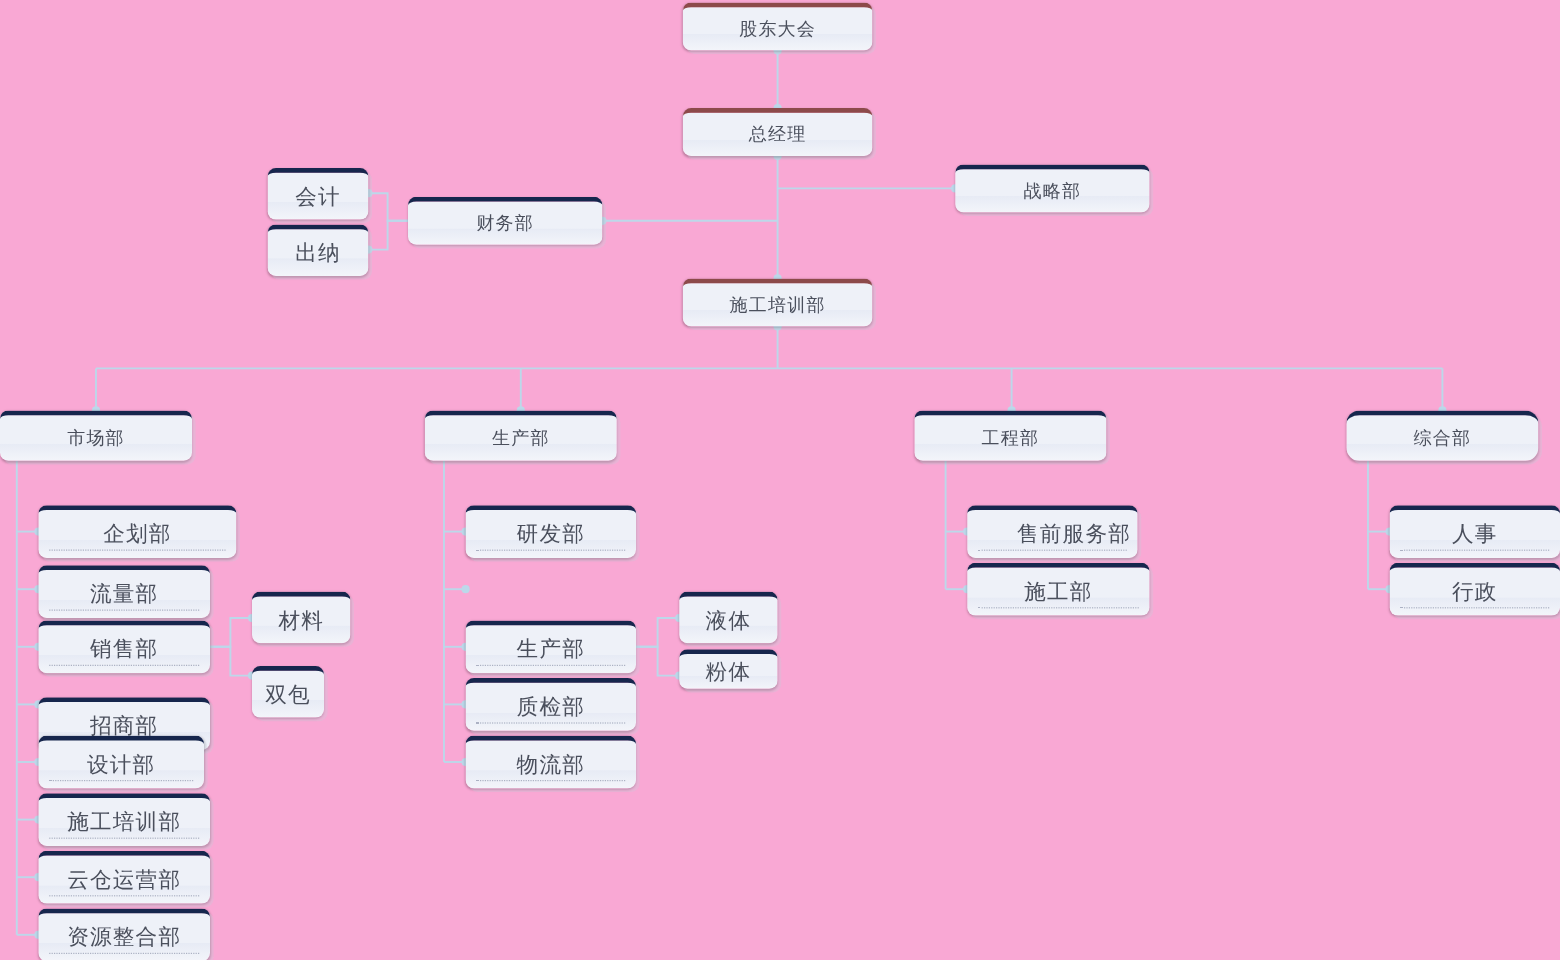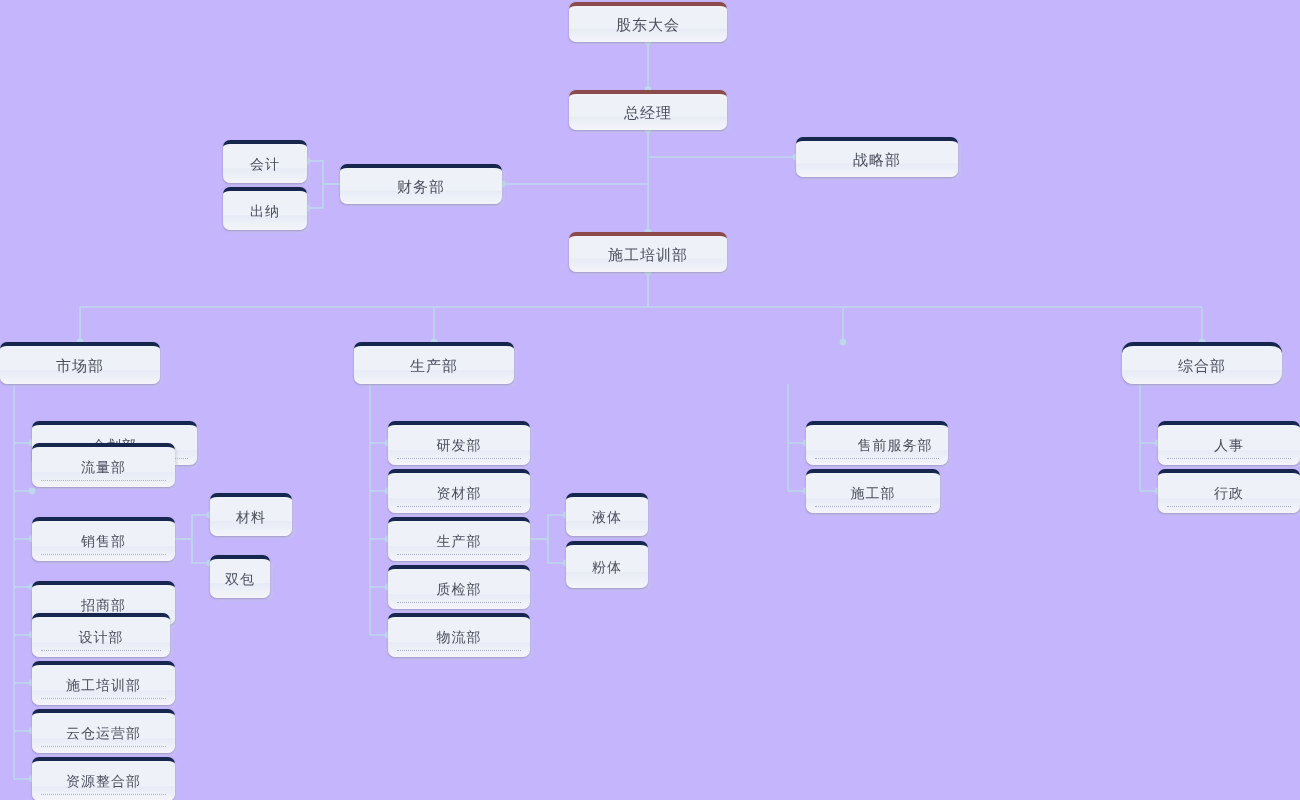--- a/index.html
+++ b/index.html
@@ -1,20 +1,20 @@
 <!DOCTYPE html>
 <html><head>
 <meta charset="utf-8">
 <style>
   html,body{margin:0;padding:0;background:#000;}
   body{
     width:1300px;height:800px;position:relative;overflow:hidden;
     font-family:"Liberation Sans","DejaVu Sans",sans-serif;
   }
-  #stage{position:absolute;left:0;top:0;width:1300px;height:800px;background:#c4b5fd;}
+  #stage{position:absolute;left:0;top:0;width:1300px;height:800px;background:#f9a8d4;}
 
   
   #wires{position:absolute;left:0;top:0;width:1300px;height:800px;}
 
   
   .node{
     position:absolute;
     box-sizing:border-box;
     background:linear-gradient(180deg,#eef1f8 0%,#eef1f8 62%,#e7ebf5 63%,#f3f5fa 100%);
     border-radius:7px;
@@ -29,21 +29,21 @@
     z-index:5;
   }
   .node.exec{ border-top-color:#8c4a4a; }
   .node .lbl{ pointer-events:none; line-height:1; }
   
   .node.ruled:after{
     content:"";position:absolute;left:9px;right:9px;bottom:6px;height:0;
     border-bottom:1px dotted rgba(90,100,130,0.45);
   }
   .node.big{font-size:15px;}
-  .node.sub{font-size:14px;}
+  .node.sub{font-size:18px;}
 </style>
 </head>
 <body style="background: rgb(0, 0, 0);">
 
 <div id="stage">
 
   <svg id="wires" viewBox="0 0 1300 800" width="1300" height="800">
     <g fill="none" stroke="#bcd8ea" stroke-width="1.6">
 
       <path d="M648,42 L648,90"></path>
@@ -162,29 +162,32 @@
     </div>
 
   <div class="node big" style="left: 0px; top: 342px; width: 160px; height: 42px; color: rgb(74, 79, 92); border-top-color: rgb(22, 38, 77);">
     <span class="lbl">市场部</span>
     </div>
 
   <div class="node big" style="left: 354px; top: 342px; width: 160px; height: 42px; color: rgb(74, 79, 92); border-top-color: rgb(22, 38, 77);">
     <span class="lbl">生产部</span>
     </div>
 
+  <div class="node big" style="left: 762px; top: 342px; width: 160px; height: 42px; color: rgb(74, 79, 92); border-top-color: rgb(22, 38, 77);">
+    <span class="lbl">工程部</span>
+    </div>
 
   <div class="node big" style="left: 1122px; top: 342px; width: 160px; height: 42px; color: rgb(74, 79, 92); border-top-color: rgb(22, 38, 77); border-radius: 11px;">
     <span class="lbl">综合部</span>
     </div>
 
   <div class="node sub ruled" style="left: 32px; top: 421px; width: 165px; height: 44px; color: rgb(74, 79, 92); border-top-color: rgb(22, 38, 77);">
     <span class="lbl">企划部</span>
     </div>
-  <div class="node sub ruled" style="left: 32px; top: 443px; width: 143px; height: 44px; color: rgb(74, 79, 92); border-top-color: rgb(22, 38, 77);">
+  <div class="node sub ruled" style="left: 32px; top: 471px; width: 143px; height: 44px; color: rgb(74, 79, 92); border-top-color: rgb(22, 38, 77);">
     <span class="lbl">流量部</span>
     </div>
   <div class="node sub ruled" style="left: 32px; top: 517px; width: 143px; height: 44px; color: rgb(74, 79, 92); border-top-color: rgb(22, 38, 77);">
     <span class="lbl">销售部</span>
     </div>
   <div class="node sub ruled" style="left: 32px; top: 565px; width: 143px; height: 44px; color: rgb(74, 79, 92); border-top-color: rgb(22, 38, 77); margin-top: 16px;">
     <span class="lbl">招商部</span>
     </div>
   <div class="node sub ruled" style="left: 32px; top: 613px; width: 138px; height: 44px; color: rgb(74, 79, 92); border-top-color: rgb(22, 38, 77);">
     <span class="lbl">设计部</span>
@@ -202,44 +205,41 @@
   <div class="node sub" style="left: 210px; top: 493px; width: 82px; height: 43px; color: rgb(74, 79, 92); border-top-color: rgb(22, 38, 77);">
     <span class="lbl">材料</span>
     </div>
   <div class="node sub" style="left: 210px; top: 527px; width: 60px; height: 43px; color: rgb(74, 79, 92); border-top-color: rgb(22, 38, 77); margin-top: 28px;">
     <span class="lbl">双包</span>
     </div>
 
   <div class="node sub ruled" style="left: 388px; top: 421px; width: 142px; height: 44px; color: rgb(74, 79, 92); border-top-color: rgb(22, 38, 77);">
     <span class="lbl">研发部</span>
     </div>
-  <div class="node sub ruled" style="left: 388px; top: 469px; width: 142px; height: 44px; color: rgb(74, 79, 92); border-top-color: rgb(22, 38, 77);">
-    <span class="lbl">资材部</span>
-    </div>
   <div class="node sub ruled" style="left: 388px; top: 517px; width: 142px; height: 44px; color: rgb(74, 79, 92); border-top-color: rgb(22, 38, 77);">
     <span class="lbl">生产部</span>
     </div>
   <div class="node sub ruled" style="left: 388px; top: 565px; width: 142px; height: 44px; color: rgb(74, 79, 92); border-top-color: rgb(22, 38, 77);">
     <span class="lbl">质检部</span>
     </div>
   <div class="node sub ruled" style="left: 388px; top: 613px; width: 142px; height: 44px; color: rgb(74, 79, 92); border-top-color: rgb(22, 38, 77);">
     <span class="lbl">物流部</span>
     </div>
 
   <div class="node sub" style="left: 566px; top: 493px; width: 82px; height: 43px; color: rgb(74, 79, 92); border-top-color: rgb(22, 38, 77);">
     <span class="lbl">液体</span>
     </div>
-  <div class="node sub" style="left: 566px; top: 541px; width: 82px; height: 47px; color: rgb(74, 79, 92); border-top-color: rgb(22, 38, 77); align-items: center;">
+  <div class="node sub" style="left: 566px; top: 541px; width: 82px; height: 33px; color: rgb(74, 79, 92); border-top-color: rgb(22, 38, 77); align-items: center;">
     <span class="lbl">粉体</span>
     </div>
 
   <div class="node sub ruled" style="left: 806px; top: 421px; width: 142px; height: 44px; color: rgb(74, 79, 92); border-top-color: rgb(22, 38, 77); padding-left: 36px;">
     <span class="lbl">售前服务部</span>
     </div>
-  <div class="node sub ruled" style="left: 806px; top: 469px; width: 134px; height: 44px; color: rgb(74, 79, 92); border-top-color: rgb(22, 38, 77);">
+  <div class="node sub ruled" style="left: 806px; top: 469px; width: 152px; height: 44px; color: rgb(74, 79, 92); border-top-color: rgb(22, 38, 77);">
     <span class="lbl">施工部</span>
     </div>
 
   <div class="node sub ruled" style="left: 1158px; top: 421px; width: 142px; height: 44px; color: rgb(74, 79, 92); border-top-color: rgb(22, 38, 77);">
     <span class="lbl">人事</span>
     </div>
   <div class="node sub ruled" style="left: 1158px; top: 469px; width: 142px; height: 44px; color: rgb(74, 79, 92); border-top-color: rgb(22, 38, 77);">
     <span class="lbl">行政</span>
     </div>
 

